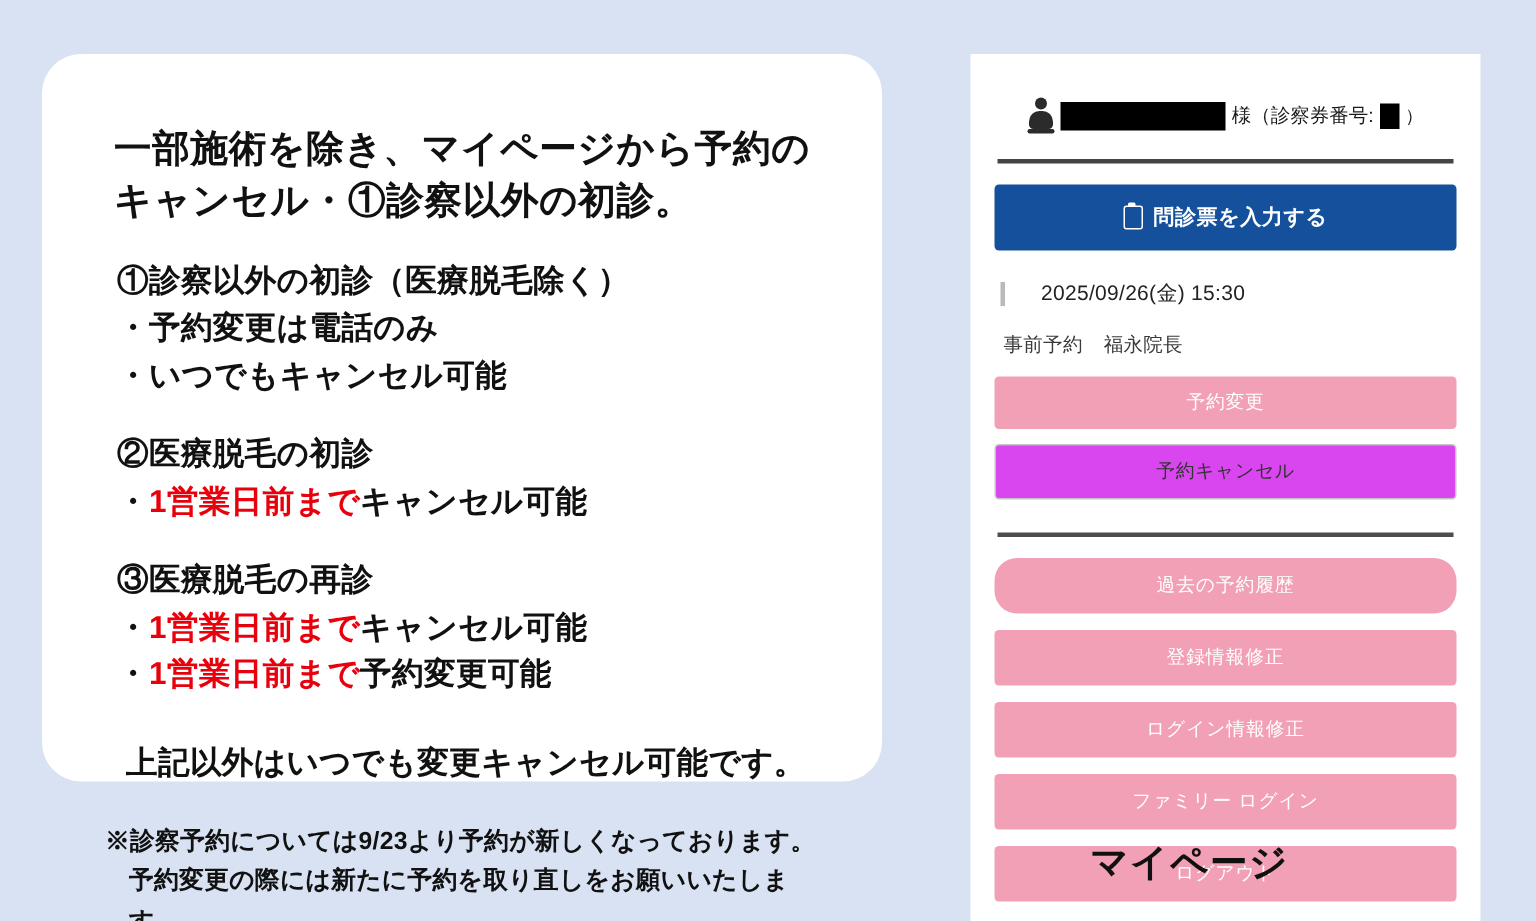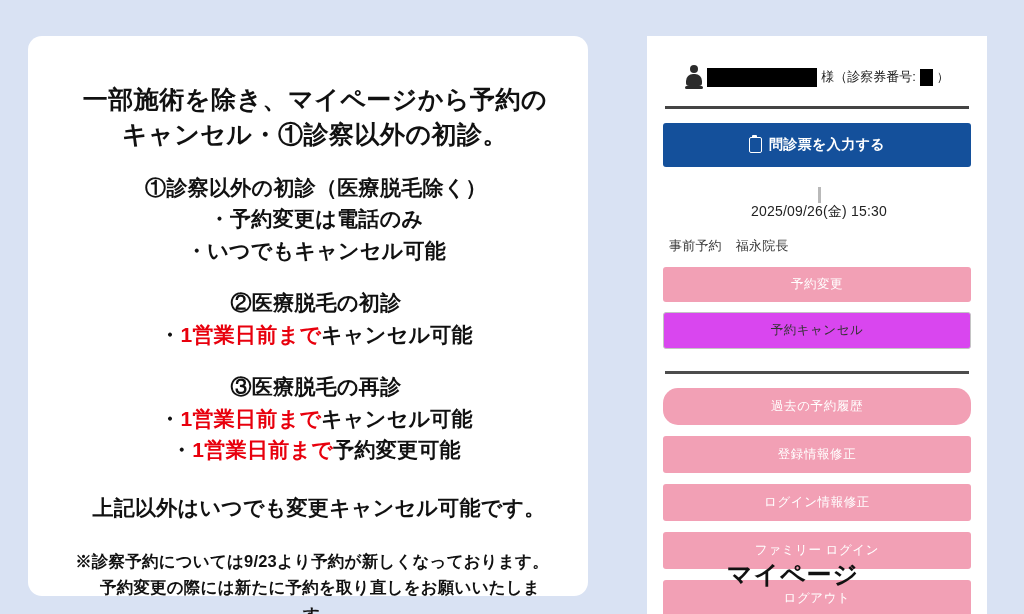--- a/index.html
+++ b/index.html
@@ -19,26 +19,25 @@
     height: 614px;
     box-sizing: border-box;
   }
 
   
   .left-card {
     position: absolute;
     left: 28px;
     top: 36px;
     width: 560px;
-    height: 560px;
+    height: 485px;
     background: #ffffff;
-    border-radius: 14px;
+    border-radius: 26px;
     box-sizing: border-box;
     padding: 40px 34px 18px 34px;
-    text-align: center;
   }
   .headline {
     font-size: 25px;
     font-weight: bold;
     color: #111111;
     line-height: 1.38;
     letter-spacing: 0.5px;
     margin: 6px 0 0 14px;
   }
   .section {
@@ -185,23 +184,22 @@
     left: 2px;
     top: -3px;
     width: 5px;
     height: 3px;
     background: #ffffff;
     border-radius: 1px;
   }
   .datetime-row {
     display: flex;
     align-items: center;
-    gap: 0;
+    gap: 24px;
     margin: 20px 0 12px 4px;
-    flex-direction: column;
   }
   .datetime-bar {
     width: 3px;
     height: 16px;
     background: #b9b9b9;
     flex: none;
   }
   .datetime-text {
     font-size: 14px;
     color: #222222;

